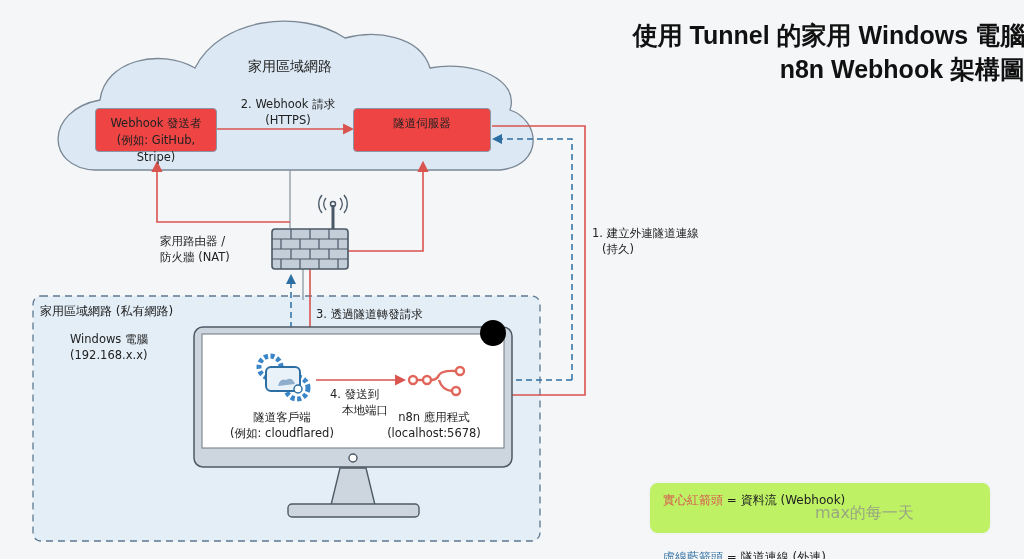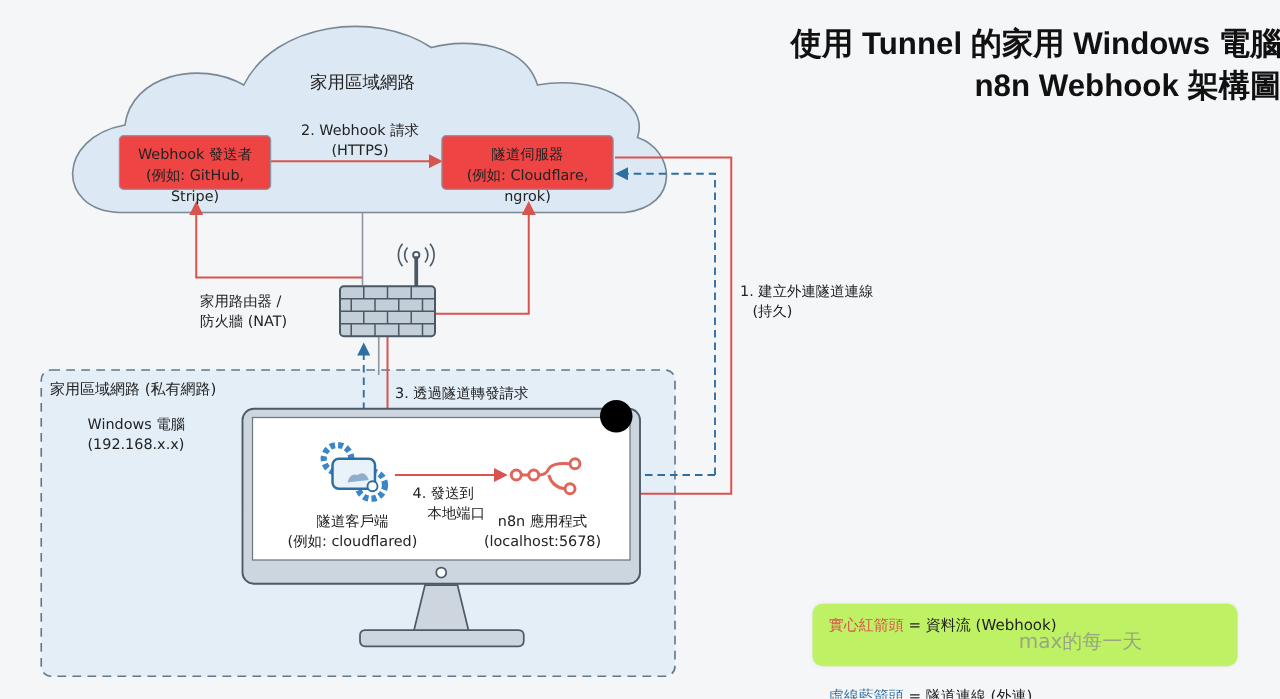--- a/index.html
+++ b/index.html
@@ -121,21 +121,20 @@
   <div>(例如: GitHub, Stripe)</div>
 </div>
 
 <div class="abs lbl center" style="left:228px;top:96px;width:120px;">
   <div>2. Webhook 請求</div>
   <div>(HTTPS)</div>
 </div>
 
 <div class="box" style="left:353px;top:108px;width:138px;height:44px;">
   <div>隧道伺服器</div>
-  <div>(例如: Cloudflare, ngrok)</div>
 </div>
 
 <div class="abs lbl right" style="left:160px;top:233px;width:100px;">
   <div>家用路由器 /</div>
   <div>防火牆 (NAT)</div>
 </div>
 
 <div class="abs lbl" style="left:592px;top:225px;">
   <div>1. 建立外連隧道連線</div>
   <div style="padding-left:10px;">(持久)</div>

